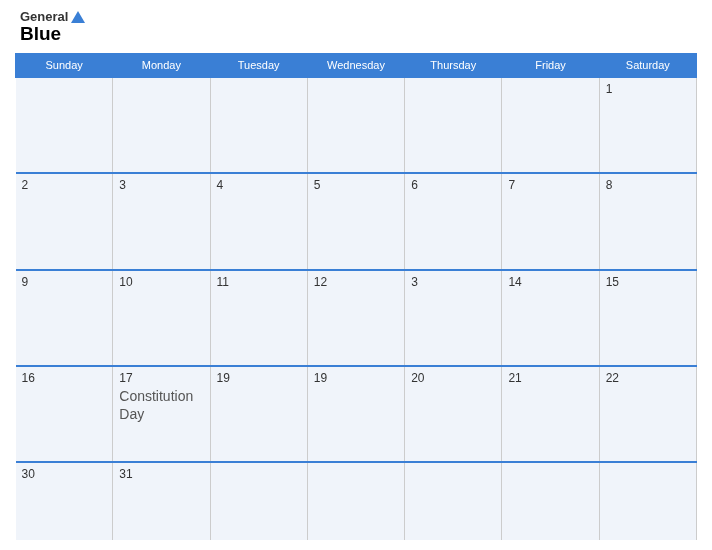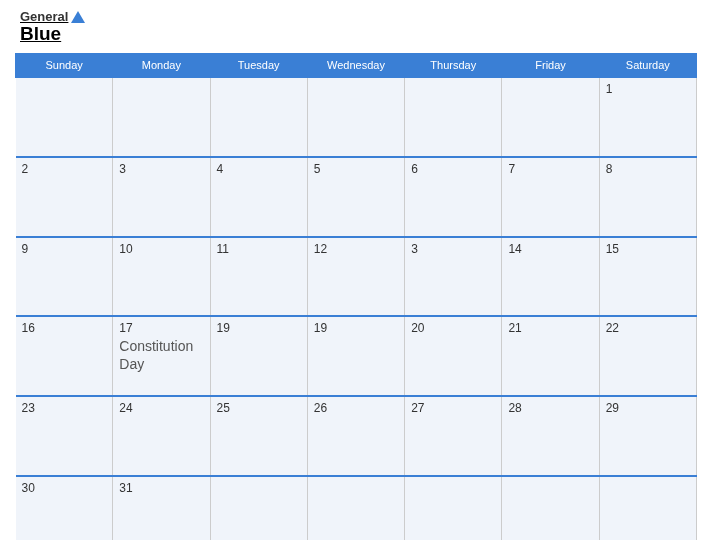--- a/index.html
+++ b/index.html
@@ -17,21 +17,20 @@
       padding: 10px 15px;
       display: flex;
       flex-direction: column;
     }
     .header {
       display: flex;
       align-items: center;
       justify-content: flex-start;
       margin-bottom: 8px;
       padding: 0 5px;
-      text-decoration: underline;
     }
     .logo {
       display: flex;
       align-items: center;
       gap: 2px;
     }
     .month-title {
       font-size: 36px;
       font-weight: 400;
       color: #222;
@@ -204,43 +203,20 @@
           </td>
           <td>
             <span class="day-number">21</span>
           </td>
           <td>
             <span class="day-number">22</span>
           </td>
         </tr>
         <tr>
           <td>
-            <span class="day-number">23</span>
-          </td>
-          <td>
-            <span class="day-number">24</span>
-          </td>
-          <td>
-            <span class="day-number">25</span>
-          </td>
-          <td>
-            <span class="day-number">26</span>
-          </td>
-          <td>
-            <span class="day-number">27</span>
-          </td>
-          <td>
-            <span class="day-number">28</span>
-          </td>
-          <td>
-            <span class="day-number">29</span>
-          </td>
-        </tr>
-        <tr>
-          <td>
             <span class="day-number">30</span>
           </td>
           <td>
             <span class="day-number">31</span>
           </td>
           <td class="empty"></td>
           <td class="empty"></td>
           <td class="empty"></td>
           <td class="empty"></td>
           <td class="empty"></td>

